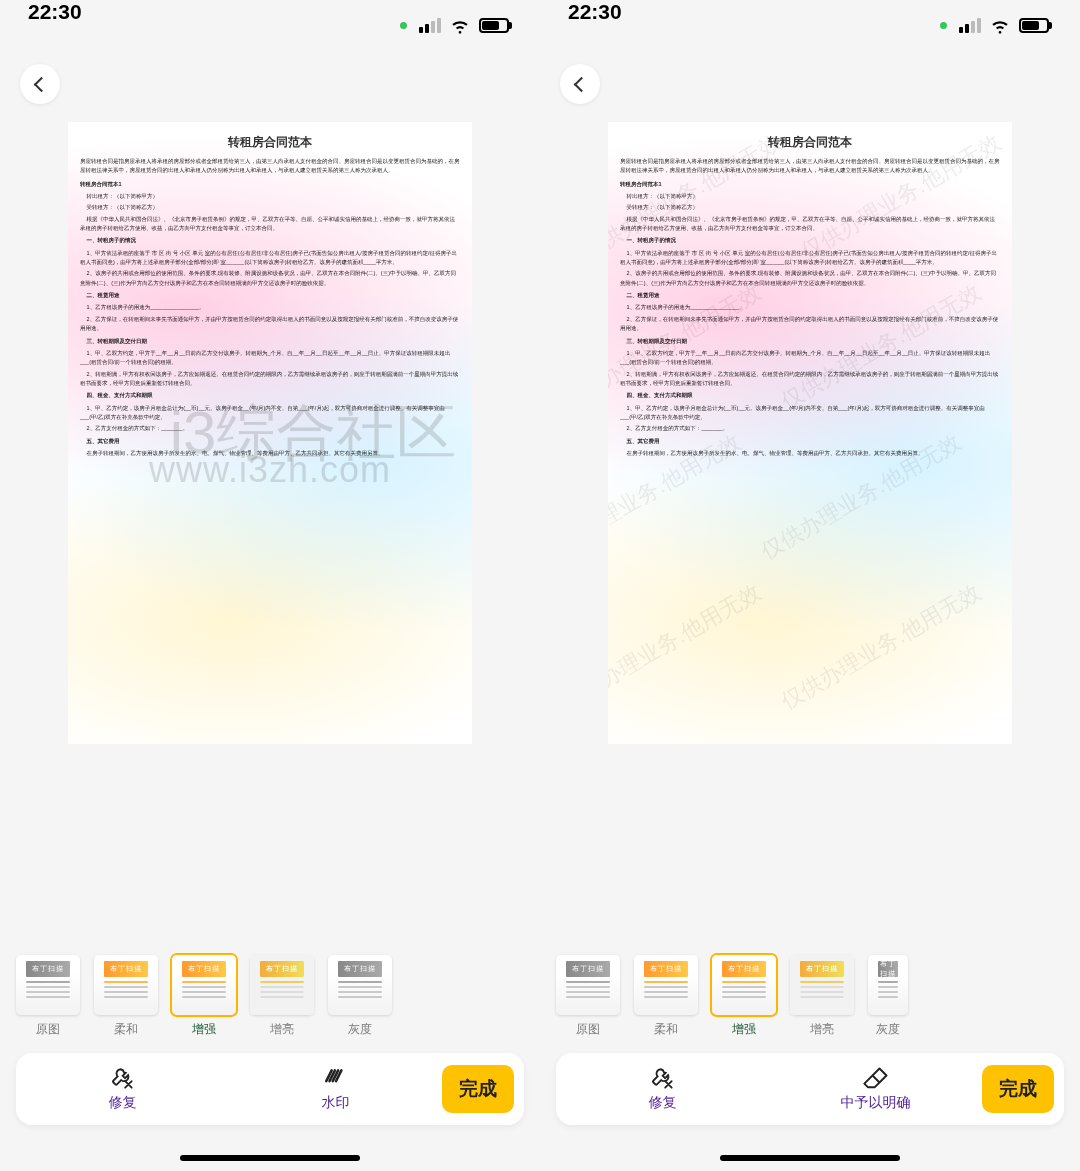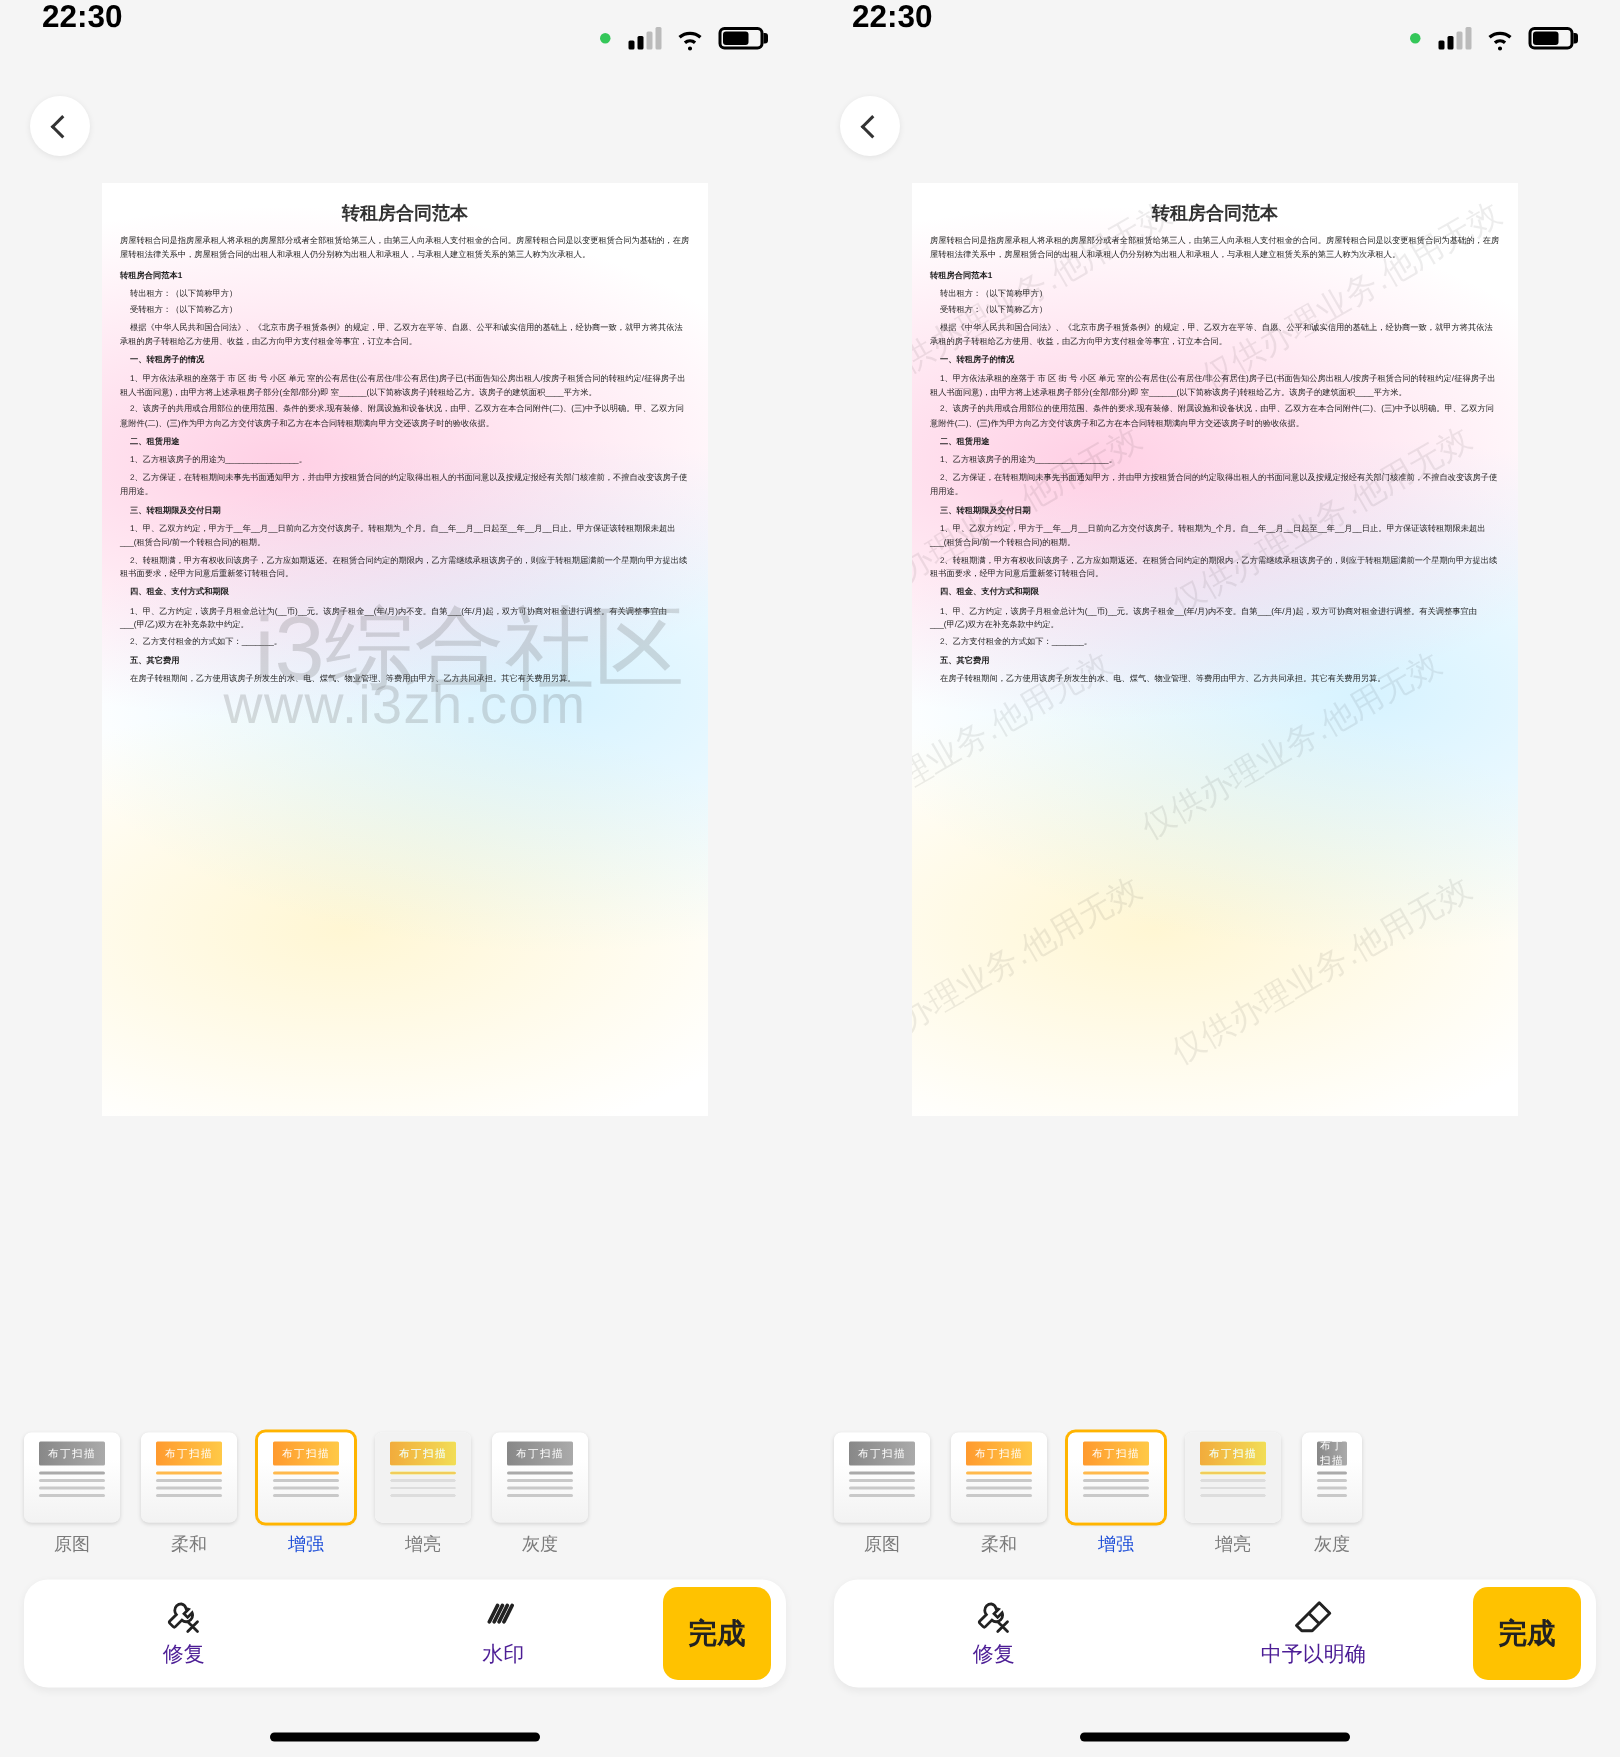--- a/index.html
+++ b/index.html
@@ -47,29 +47,29 @@
     .filter-thumb::before { content: ""; position: absolute; inset: 0; background: linear-gradient(180deg, #fff 0, #fff 30%, rgba(230,230,230,0.5) 100%); }
     .filter-thumb-bar { position: absolute; top: 6px; left: 10px; right: 10px; height: 16px; background: linear-gradient(90deg, #ff9a2e, #ffc947); border-radius: 1px; z-index: 1; display:flex; align-items:center; justify-content:center; font-size:7px; color:#fff; letter-spacing:1px; }
     .filter-thumb-body { position: absolute; top: 26px; left: 10px; right: 10px; bottom: 10px; }
     .ftb-line { height: 2px; background: #c9c9c9; margin-bottom: 3px; border-radius: 1px; }
     .ftb-line.orange { background: #ffb94d; }
     .filter-gray .filter-thumb-bar { background: linear-gradient(90deg, #888, #aaa); }
     .filter-gray .ftb-line.orange { background: #aaa; }
     .filter-hl .filter-thumb { filter: brightness(1.15) contrast(0.9); }
     .filter-sel { box-shadow: 0 0 0 2px #ffb400, 0 1px 3px rgba(0,0,0,0.2); }
     .filter-lbl { font-size: 12px; color: #7a7a7a; }
-    .filter-lbl.sel { color: #1d4ed8; font-weight: 500; }
+    .filter-lbl.sel { color: #14532d; font-weight: 500; }
     .filter-half { width: 40px; }
     .filter-half .filter-thumb { width: 40px; }
 
     .action-bar { height: 72px; margin: 10px 16px 0; background: #fff; border-radius: 16px; display: flex; align-items: center; justify-content: space-between; padding: 0 10px 0 0; box-shadow: 0 2px 6px rgba(0,0,0,0.06); }
     .action-item { flex: 1; display: flex; flex-direction: column; align-items: center; gap: 3px; }
     .action-icon { height: 24px; display: flex; align-items: center; justify-content: center; }
     .action-lbl { font-size: 14px; color: #4c1d95; }
-    .done-btn { width: 72px; height: 62px; background: #ffc200; border-radius: 10px; display: flex; align-items: center; justify-content: center; font-size: 19px; font-weight: 600; color: #222; flex: 0 0 auto; }
+    .done-btn { width: 72px; height: 48px; background: #ffc200; border-radius: 10px; display: flex; align-items: center; justify-content: center; font-size: 19px; font-weight: 600; color: #222; flex: 0 0 auto; }
 
     .home-ind { height: 46px; display: flex; align-items: flex-end; justify-content: center; padding-bottom: 10px; }
     .home-bar { width: 180px; height: 6px; background: #000; border-radius: 4px; }
 
     
     .docfill { position: relative; }
     .docfill p { font-size: 5.5px; line-height: 1.7; color: #222; }
   </style>
 </head>
 <body>

